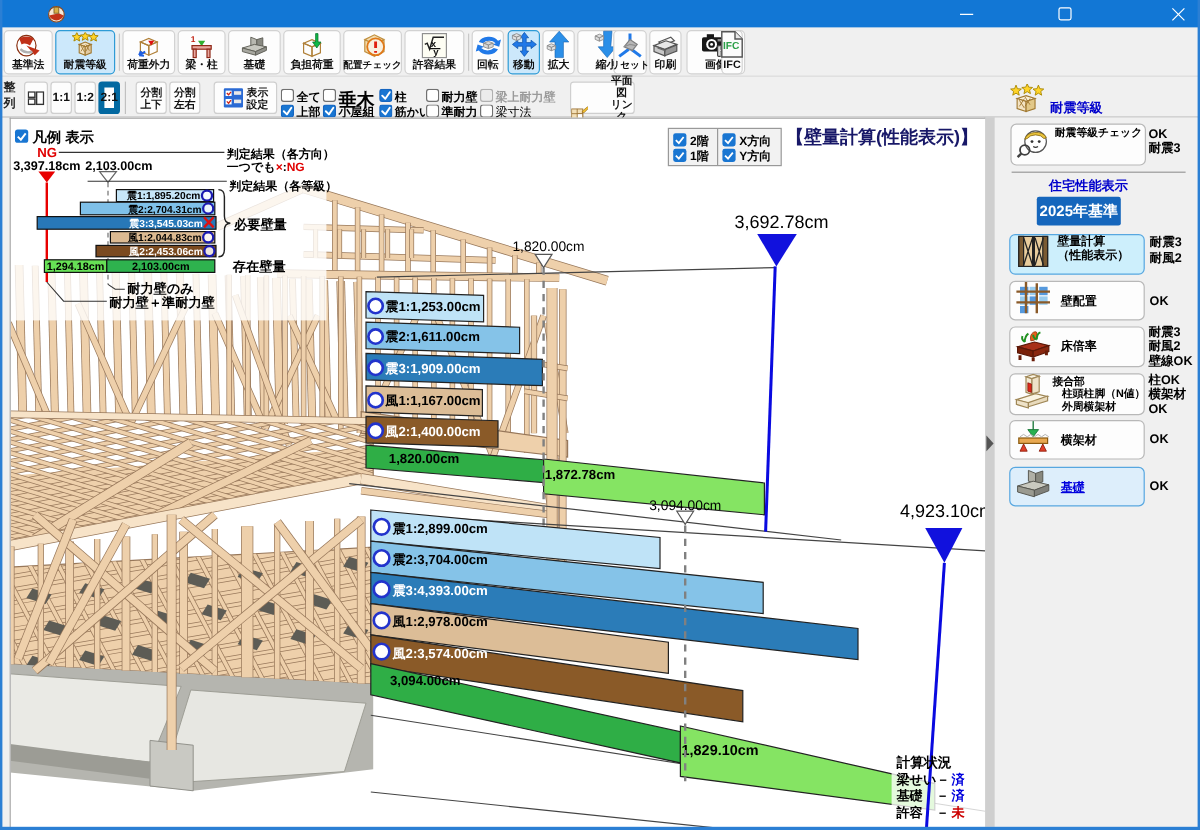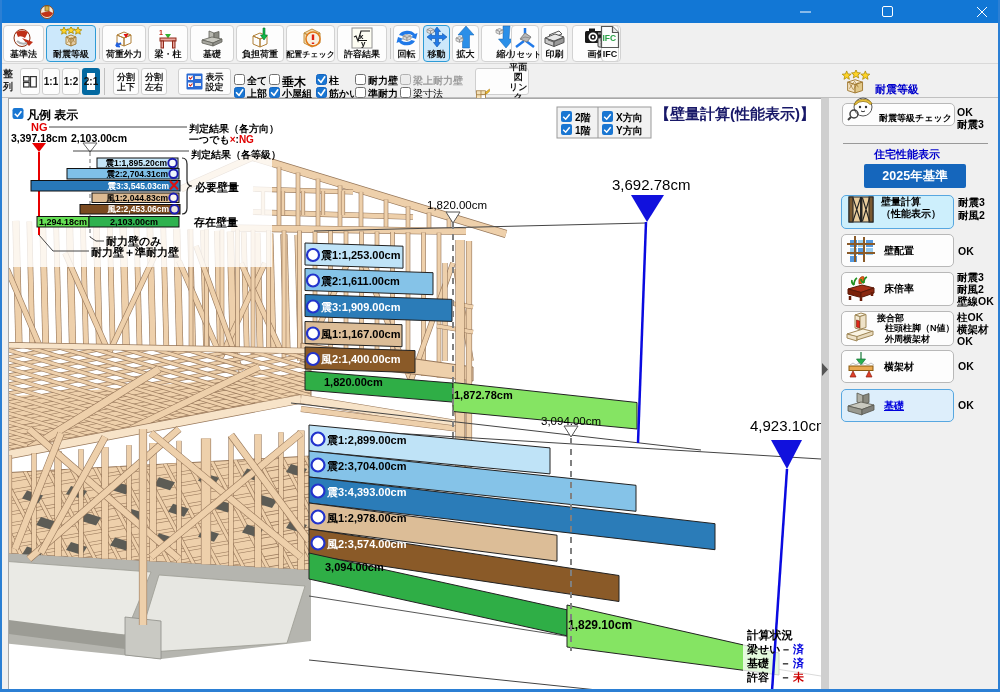--- a/index.html
+++ b/index.html
@@ -281,21 +281,21 @@
   </svg>
 <div class="abs" style="left:247px;top:74px;font-size:10px;font-weight:bold">全て</div>
 <svg style="position:absolute;left:234px;top:87px" width="11" height="11">
     <rect x="0.5" y="0.5" width="10" height="10" rx="2" fill="#1976d2" stroke="#1565c0"></rect>
     <path d="M2.5 5.720000000000001 l2.6 2.6 L8.8 2.8" stroke="#fff" stroke-width="1.6" fill="none" stroke-linecap="round" stroke-linejoin="round"></path>
   </svg>
 <div class="abs" style="left:247px;top:87px;font-size:10px;font-weight:bold">上部</div>
 <svg style="position:absolute;left:269px;top:74px" width="11" height="11">
     <rect x="0.5" y="0.5" width="10" height="10" rx="2" fill="#fff" stroke="#707070"></rect>
   </svg>
-<div class="abs" style="left:282px;top:74px;font-size:12px;font-weight:bold">垂木</div>
+<div class="abs" style="left:282px;top:74px;font-size:15px;font-weight:bold">垂木</div>
 <svg style="position:absolute;left:269px;top:87px" width="11" height="11">
     <rect x="0.5" y="0.5" width="10" height="10" rx="2" fill="#1976d2" stroke="#1565c0"></rect>
     <path d="M2.5 5.720000000000001 l2.6 2.6 L8.8 2.8" stroke="#fff" stroke-width="1.6" fill="none" stroke-linecap="round" stroke-linejoin="round"></path>
   </svg>
 <div class="abs" style="left:282px;top:87px;font-size:10px;font-weight:bold">小屋組</div>
 <svg style="position:absolute;left:316px;top:74px" width="11" height="11">
     <rect x="0.5" y="0.5" width="10" height="10" rx="2" fill="#1976d2" stroke="#1565c0"></rect>
     <path d="M2.5 5.720000000000001 l2.6 2.6 L8.8 2.8" stroke="#fff" stroke-width="1.6" fill="none" stroke-linecap="round" stroke-linejoin="round"></path>
   </svg>
 <div class="abs" style="left:329px;top:74px;font-size:10px;font-weight:bold">柱</div>
@@ -344,36 +344,36 @@
     <polygon points="17.0,-0.4 18.3,2.8 21.8,3.1 19.1,5.3 19.9,8.6 17.0,6.8 14.1,8.6 14.9,5.3 12.2,3.1 15.7,2.8" fill="#ffd428" stroke="#a88600" stroke-width="0.8"></polygon>
     <polygon points="27.0,1.0 28.3,4.2 31.8,4.5 29.1,6.7 29.9,10.0 27.0,8.2 24.1,10.0 24.9,6.7 22.2,4.5 25.7,4.2" fill="#ffd428" stroke="#a88600" stroke-width="0.8"></polygon>
     <g stroke="#a07830" fill="#f3e3c3" stroke-width="1">
       <path d="M8 13 l8-2.6 8 2.6 -8 2.6 z" fill="#faf0da"></path>
       <path d="M8 13 v9 l8 2.6 v-9 z"></path>
       <path d="M24 13 v9 l-8 2.6 v-9 z" fill="#e2c889"></path>
     </g>
     <path d="M10 14.5 l4.5 7 m0-8.5 l-4.5 7 m9.5-7 l-4.5 7 m0-8.5 l4.5 7" stroke="#a07830" stroke-width="0.8" fill="none"></path>
   </svg>
 <div class="abs" style="left:875px;top:82px;font-size:11px;font-weight:bold;color:#0000cc">耐震等級</div>
-<div class="abs" style="left:842px;top:103px;width:113px;height:23px;background:#fdfdfd;border:1.5px solid #b8b8b8;border-radius:5px;box-sizing:border-box;display:flex;align-items:flex-end">
+<div class="abs" style="left:842px;top:103px;width:113px;height:35px;background:#fdfdfd;border:1.5px solid #b8b8b8;border-radius:5px;box-sizing:border-box;display:flex;align-items:flex-start">
     <div style="margin-left:4px"><svg width="30" height="28" viewBox="0 0 30 28">
         <circle cx="16" cy="14" r="9" fill="#fff" stroke="#555"></circle>
         <path d="M7 12 a9.5 7 0 0 1 18-1.5 l-2 1 a8 6 0 0 0-14 0 z" fill="#e8c23a" stroke="#8a6a10" stroke-width="0.7"></path>
         <circle cx="13" cy="14" r="1.2" fill="#333"></circle>
         <circle cx="19" cy="14" r="1.2" fill="#333"></circle>
         <path d="M14 18 q2 1.5 4 0" stroke="#333" fill="none"></path>
         <circle cx="7" cy="21" r="4" fill="none" stroke="#404040" stroke-width="1.5"></circle>
         <line x1="4" y1="24" x2="1" y2="27" stroke="#404040" stroke-width="2"></line>
       </svg></div>
     <div style="font-size:9px;font-weight:bold;margin-left:2px;white-space:nowrap">耐震等級チェック</div>
   </div>
 <div class="abs" style="left:957px;top:107px;font-size:10.5px;font-weight:bold;line-height:11.5px;white-space:nowrap">OK<br>耐震3</div>
 <div class="abs" style="left:843px;top:143px;width:145px;height:1px;background:#999"></div>
 <div class="abs" style="left:874px;top:147px;font-size:11px;font-weight:bold;color:#0000cc">住宅性能表示</div>
-<div class="abs" style="left:864px;top:164px;width:102px;height:24px;background:#1566bc;color:#fff;font-size:12.5px;font-weight:bold;display:flex;align-items:center;justify-content:center;border-radius:2px">2025年基準</div>
+<div class="abs" style="left:864px;top:164px;width:70px;height:24px;background:#1566bc;color:#fff;font-size:12.5px;font-weight:bold;display:flex;align-items:center;justify-content:center;border-radius:2px">2025年基準</div>
 <div class="abs" style="left:841px;top:195px;width:113px;height:34px;background:#cdeffc;border:1.5px solid #57a7e0;border-radius:5px;box-sizing:border-box;display:flex;align-items:flex-start">
     <div style="margin-left:4px"><svg width="30" height="27" viewBox="0 0 30 27">
         <rect x="3" y="1" width="24" height="25" fill="#e8cc9c" stroke="#222"></rect>
         <rect x="3" y="1" width="4" height="25" fill="#7a5a32" stroke="#222"></rect>
         <rect x="23" y="1" width="4" height="25" fill="#7a5a32" stroke="#222"></rect>
         <rect x="14" y="1" width="2.5" height="25" fill="#222"></rect>
         <path d="M7 2 l7.5 23 m0-23 L7 25 M16.5 2 l7 23 m0-23 l-7 23" stroke="#222" stroke-width="1.1"></path>
       </svg></div>
     <div style="font-size:10px;font-weight:bold;line-height:11.5px;margin-left:5px">壁量計算<br>（性能表示）</div>
   </div>

